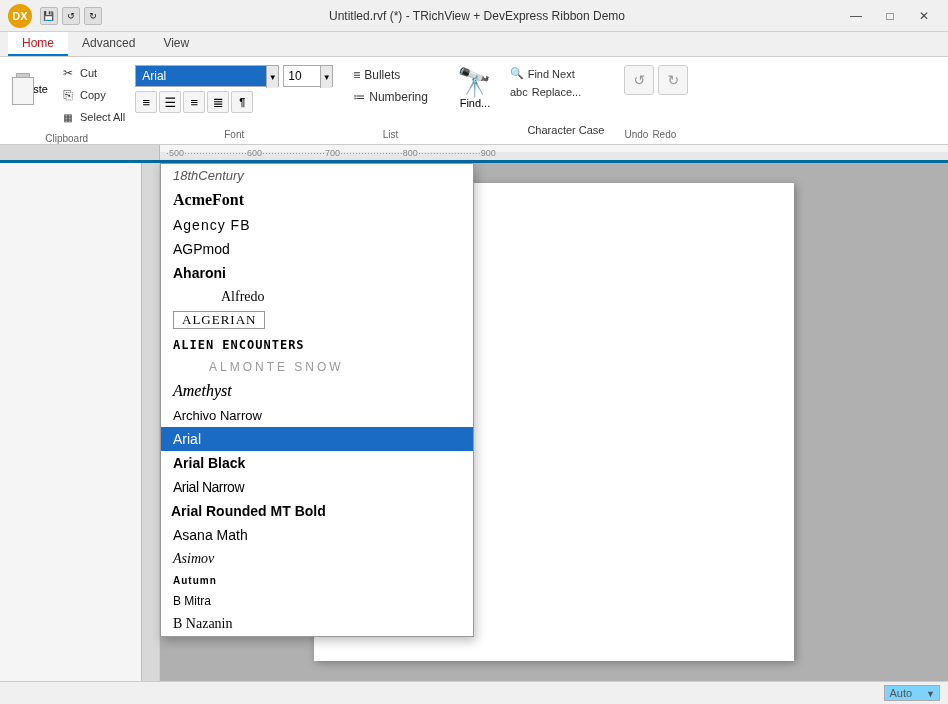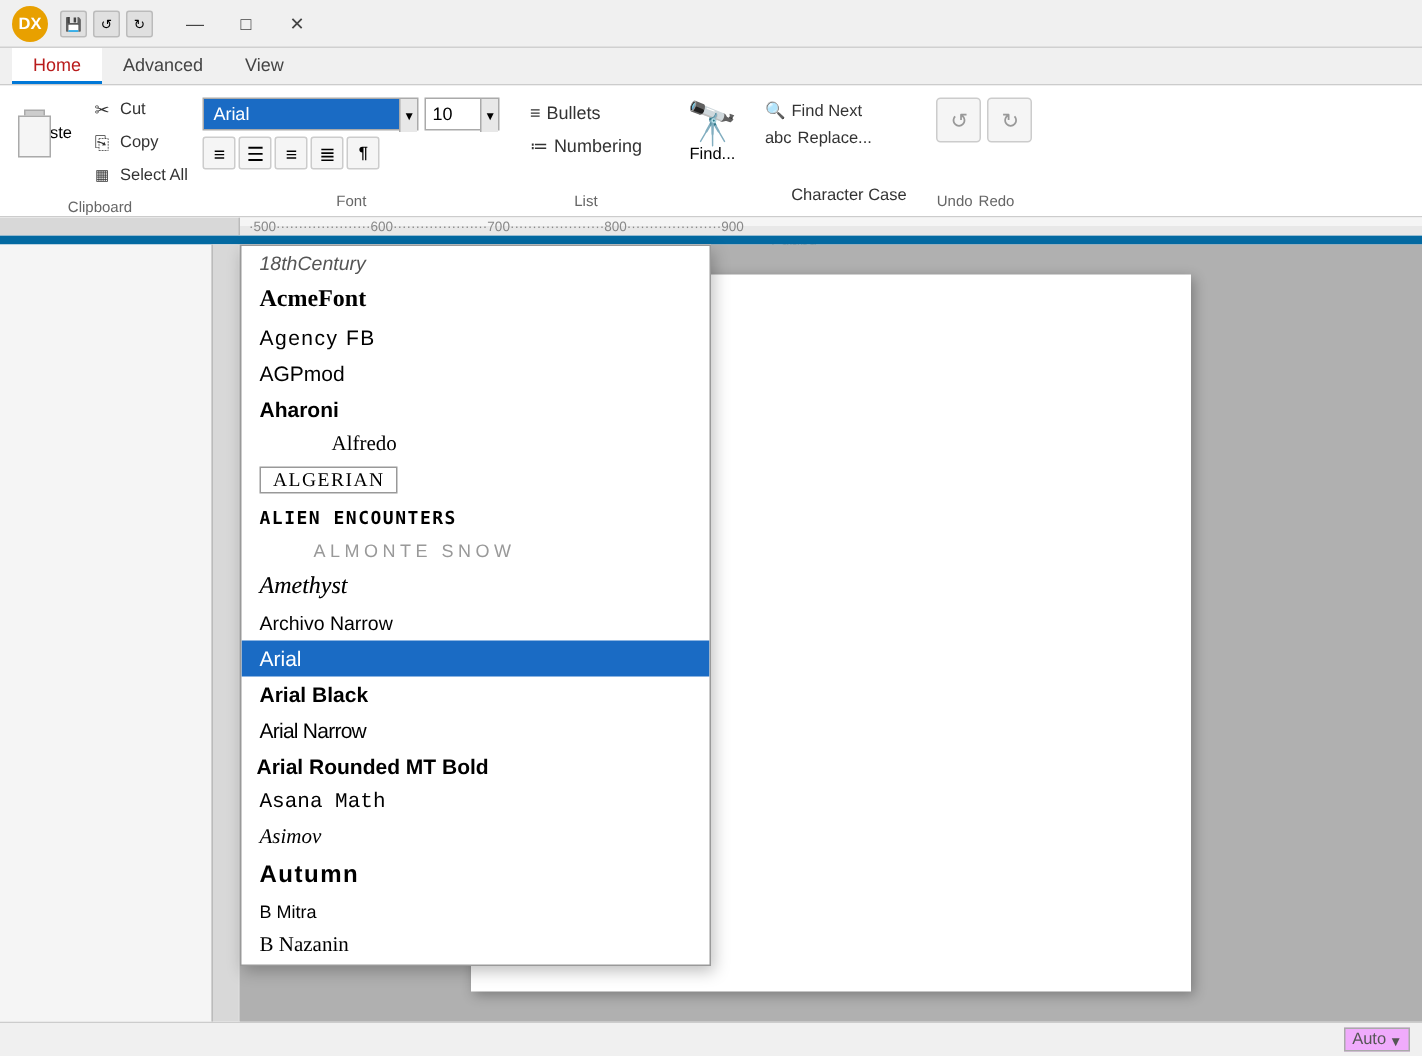--- a/index.html
+++ b/index.html
@@ -201,21 +201,21 @@
       border: 1px solid #ccc;
       border-radius: 3px;
       display: flex; align-items: center; justify-content: center;
       cursor: pointer; font-size: 14px; color: #999;
     }
 
     
     .ruler {
       height: 18px;
       background: #f5f5f5;
-      border-bottom: 6px solid #0369a1;
+      border-bottom: 3px solid #0369a1;
       display: flex;
       align-items: center;
       overflow: hidden;
       position: relative;
     }
     .ruler-left {
       width: 160px;
       min-width: 160px;
       background: #d8d8d8;
       height: 100%;
@@ -328,23 +328,23 @@
     .fi-alfredo { font-family: cursive; font-size: 14px; margin-left: 48px; }
     .fi-algerian { font-family: serif; font-size: 13px; letter-spacing: 1px; text-transform: uppercase; border: 1px solid #aaa; padding: 0 2px; display:inline-block; }
     .fi-alien { font-family: monospace; font-weight: bold; font-size: 12px; letter-spacing: 0px; }
     .fi-almonte { font-size: 12px; letter-spacing: 2px; color: #888; padding-left: 48px; }
     .fi-amethyst { font-family: cursive; font-size: 15px; background: linear-gradient(#888,#aaa); -webkit-background-clip: text; }
     .fi-archivo { font-family: sans-serif; font-size: 13px; }
     .fi-arial { font-family: Arial, sans-serif; font-size: 14px; }
     .fi-arialblack { font-family: 'Arial Black', sans-serif; font-weight: 900; font-size: 14px; }
     .fi-arialnarrow { font-family: Arial, sans-serif; font-size: 14px; font-stretch: condensed; }
     .fi-arialrounded { font-family: sans-serif; font-weight: bold; font-size: 14px; padding-left: 10px; }
-    .fi-asana { font-family: Liberation Mono, monospace; font-size: 14px; }
+    .fi-asana { font-family: Liberation Sans, sans-serif; font-size: 14px; }
     .fi-asimov { font-family: cursive; font-style: italic; font-size: 14px; }
-    .fi-autumn { font-weight: bold; font-size: 16px; letter-spacing: 1px; }
+    .fi-autumn { font-weight: bold; font-size: 10px; letter-spacing: 1px; }
     .fi-bmitra { font-family: Liberation Sans, sans-serif; font-size: 12px; }
     .fi-bnazanin { font-family: serif; font-size: 14px; }
 
     
     .font-list::-webkit-scrollbar { width: 14px; }
     .font-list::-webkit-scrollbar-track { background: #f5f5f5; }
     .font-list::-webkit-scrollbar-thumb { background: #c0c0c0; border: 1px solid #aaa; }
 
     .ribbon-group-wrapper {
       display: flex;
@@ -362,20 +362,21 @@
 
 <div class="titlebar">
   <div class="titlebar-logo">
     <span>DX</span>
   </div>
   <div class="titlebar-icons">
     <div class="titlebar-icon-btn">💾</div>
     <div class="titlebar-icon-btn">↺</div>
     <div class="titlebar-icon-btn">↻</div>
   </div>
+  <div class="titlebar-title">Untitled.rvf (*) - TRichView + DevExpress Ribbon Demo</div>
   <div class="titlebar-controls">
     <div class="titlebar-ctrl">—</div>
     <div class="titlebar-ctrl">□</div>
     <div class="titlebar-ctrl close">✕</div>
   </div>
 </div>
 
 <div class="ribbon-tabs">
   <div class="ribbon-tab active">Home</div>
   <div class="ribbon-tab">Advanced</div>
@@ -509,18 +510,18 @@
 
   <div class="doc-area" style="margin-left:0; flex:1;">
     <div class="doc-page"></div>
   </div>
 
 </div>
 
 <div class="statusbar">
   <span></span>
   <div class="statusbar-right">
-    <div style="display:flex; align-items:flex-end; gap:2px; border:1px solid #aaa; padding:1px 4px; background:#f0abfc; cursor:pointer;">
+    <div style="display:flex; align-items:flex-end; gap:14px; border:1px solid #aaa; padding:1px 4px; background:#7dd3fc; cursor:pointer;">
       <span>Auto</span>
       <span style="font-size:9px;">▼</span>
     </div>
   </div>
 </div>
 
 </body></html>

